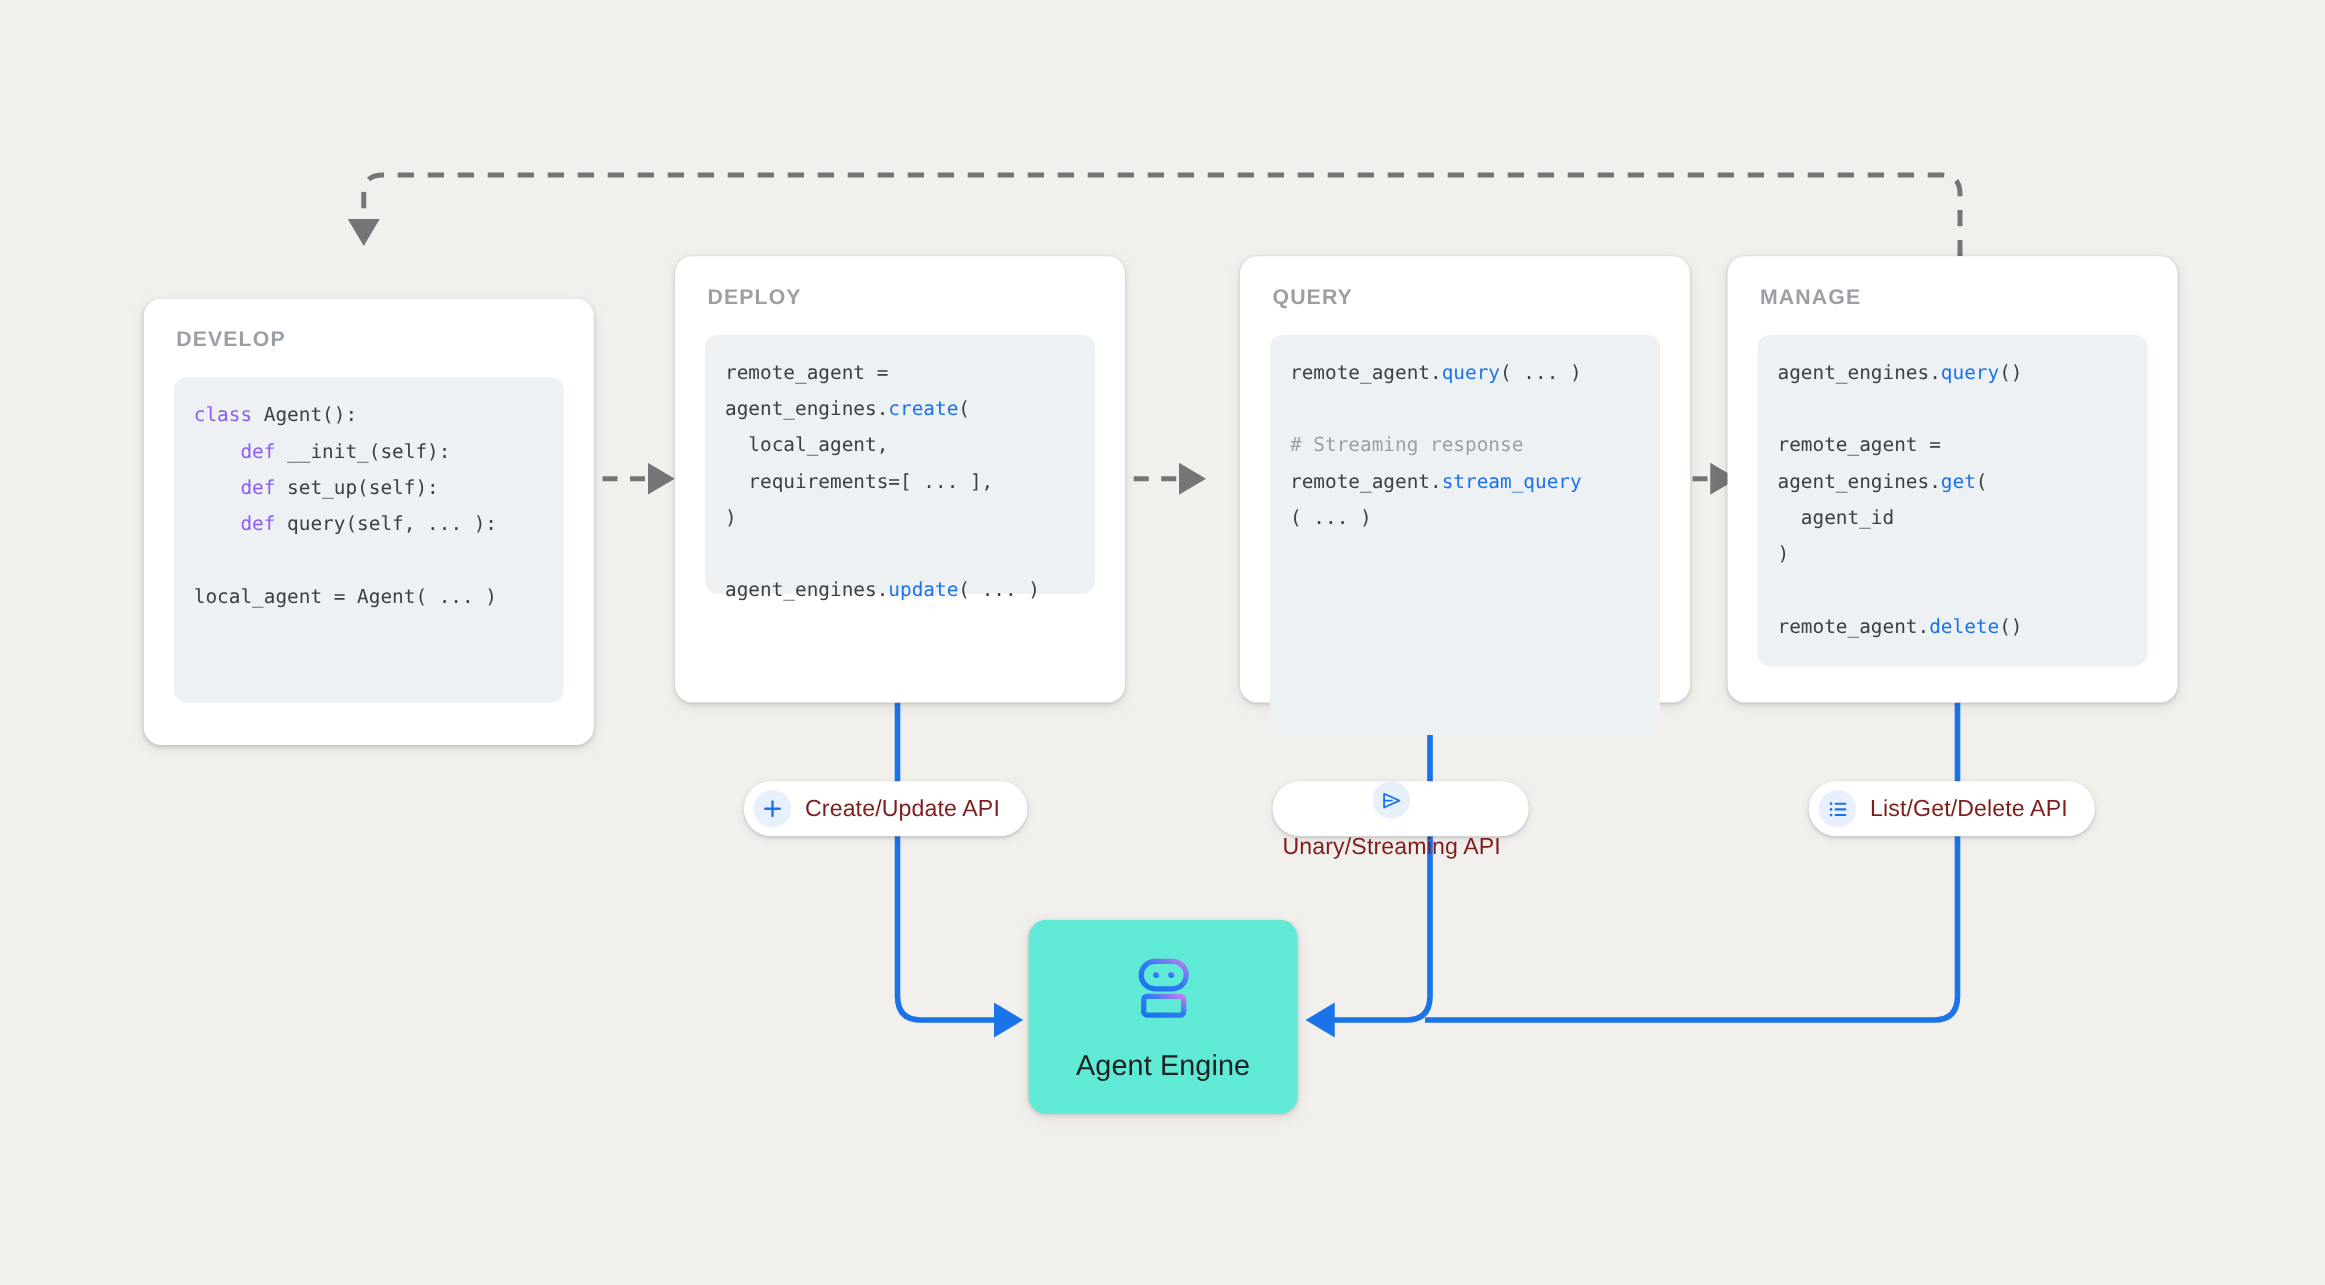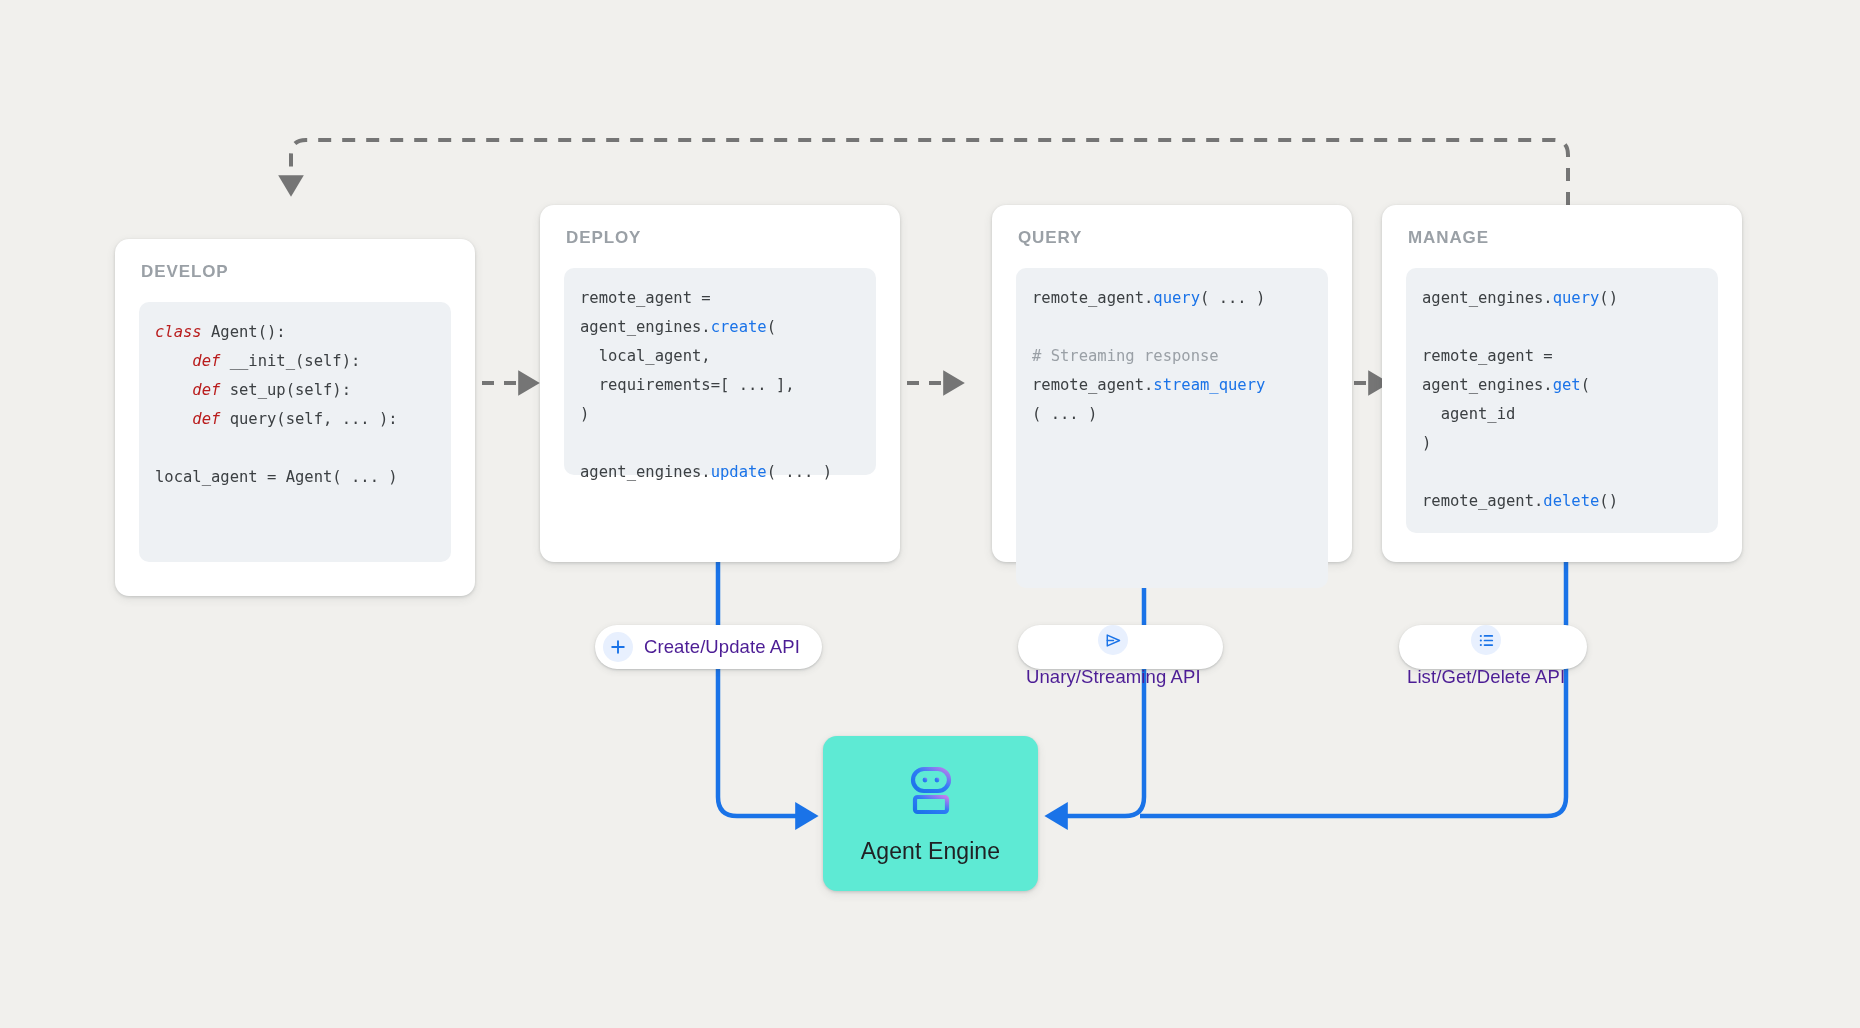--- a/index.html
+++ b/index.html
@@ -55,21 +55,21 @@
     box-sizing: border-box;
   }
   .code-block pre {
     margin: 0;
     font-family: "DejaVu Sans Mono", "Liberation Mono", monospace;
     font-size: 15.5px;
     line-height: 29px;
     color: #3c4043;
     white-space: pre;
   }
-  .kw   { color: #b91c1c; font-style: italic; }
+  .kw   { color: #8b5cf6; }
   .fn   { color: #1a73e8; }
   .cmt  { color: #9aa0a6; }
 
   
   #card-develop { left: 115px; margin-top: 34px; }
   #card-deploy  { left: 540px; }
   #card-query   { left: 992px; }
   #card-manage  { left: 1382px; }
 
   #card-develop .code-block { height: 260px; }
@@ -86,36 +86,36 @@
     height: 44px;
     padding: 0 22px 0 8px;
     background: #ffffff;
     border-radius: 24px;
     box-shadow: 0 1px 2px rgba(60,64,67,.22), 0 2px 7px rgba(60,64,67,.12);
     box-sizing: border-box;
     white-space: nowrap;
   }
   .pill-label {
     font-size: 18.5px;
-    color: #4c1d95;
+    color: #7f1d1d;
     letter-spacing: .1px;
   }
   .pill-icon {
     width: 30px;
     height: 30px;
     border-radius: 50%;
     background: #e8f0fe;
     display: flex;
     align-items: center;
     justify-content: center;
     flex: 0 0 auto;
   }
   #pill-create { left: 595px;  top: 625px; }
   #pill-unary  { left: 1018px; top: 625px; flex-direction: column; }
-  #pill-list   { left: 1399px; top: 625px; flex-direction: column; }
+  #pill-list   { left: 1447px; top: 625px; }
 
   
   #agent-engine {
     position: absolute;
     left: 823px;
     top: 736px;
     width: 215px;
     height: 155px;
     background: #5eead4;
     border-radius: 14px;

